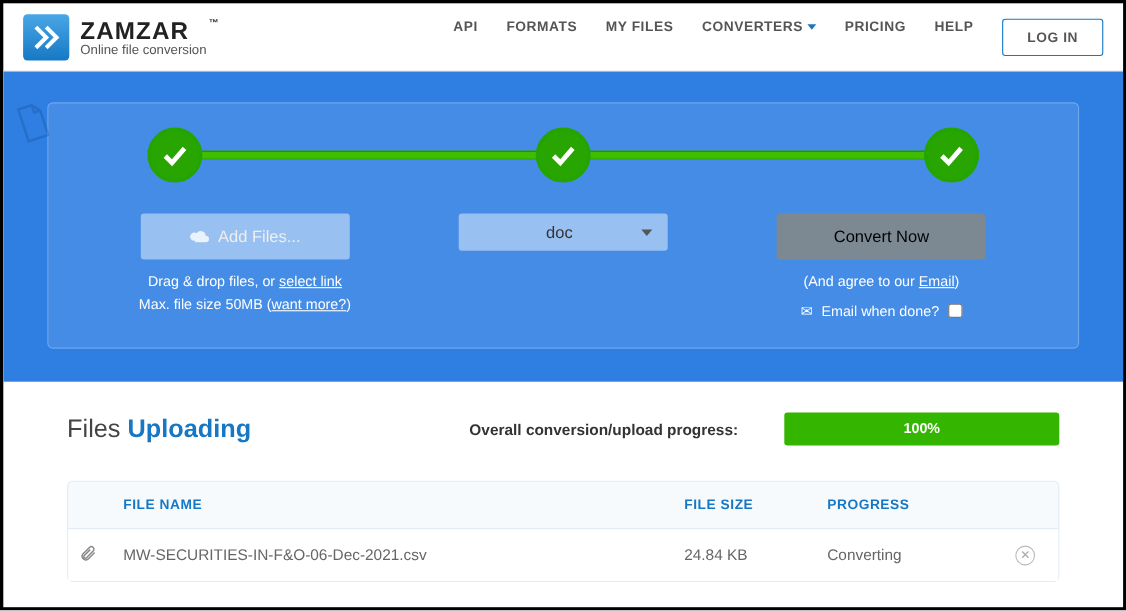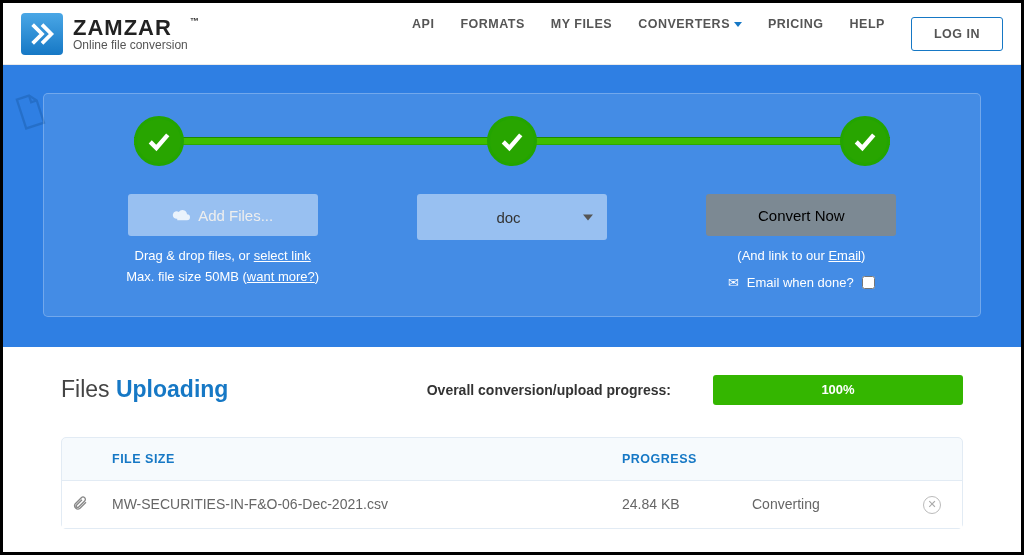--- a/index.html
+++ b/index.html
@@ -28,21 +28,21 @@
   .step-line { position:absolute; left:0; right:0; top:50%; height:8px; background:#3fbd00; border-top:1px solid #1f8a00; border-bottom:1px solid #2ea800; transform:translateY(-50%); z-index:0;}
   .step { width: 50px; height:50px; border-radius:50%; background:#28a500; display:flex;align-items:center;justify-content:center; position:relative; z-index:1; border:3px solid #23a400;}
   .step svg { width:28px;height:28px;stroke:#fff;stroke-width:5;fill:none; }
 
   .controls-row { display:flex; justify-content:space-between; margin: 28px 10px 0 10px; gap: 40px; }
   .control-col { flex:1; display:flex; flex-direction:column; align-items:center; }
   .btn-like { height:42px; border-radius:3px; display:flex; align-items:center; justify-content:center; font-size:15px; width:190px; }
   .add-files { background:rgba(255,255,255,.45); color:#fff; gap:8px; }
   .add-files.disabled { color:#eee; }
   .cloud-icon { width:18px;height:14px; }
-  .format-select { background:rgba(255,255,255,.45); color:#333; width:190px; height:46px; border:none; border-radius:3px; font-size:15px; text-align:center; appearance:none; padding-right:7px; position:relative;}
+  .format-select { background:rgba(255,255,255,.45); color:#333; width:190px; height:34px; border:none; border-radius:3px; font-size:15px; text-align:center; appearance:none; padding-right:7px; position:relative;}
   .select-wrap{position:relative;width:190px;}
   .select-wrap::after{content:"";position:absolute;right:14px;top:50%;transform:translateY(-40%);width:0;height:0;border-left:5px solid transparent;border-right:5px solid transparent;border-top:6px solid #555;}
   .convert-btn { background:#7c8993; color:#000000; font-weight:500; }
   .col-sub { color:#fff; font-size:13px; margin-top:10px; text-align:center; line-height:1.6;}
   .col-sub a { color:#fff; text-decoration: underline; }
   .email-row { color:#fff; font-size:13px; display:flex; align-items:center; gap:8px; margin-top:8px;}
   .hero-card { background: rgba(255,255,255,.10); border:1px solid rgba(255,255,255,.25); border-radius:5px; padding: 22px 44px 26px 44px; }
 
   
   .files-sec { padding: 28px 58px 0 58px; }
@@ -133,21 +133,21 @@
         <div class="select-wrap">
           <select class="format-select">
             <option>doc</option>
           </select>
         </div>
       </div>
 
       <div class="control-col">
         <div class="btn-like convert-btn">Convert Now</div>
         <div class="col-sub">
-          <span>(And link to our </span><a href="#">Email</a><span>)</span>
+          <span>(And agree to our </span><a href="#">Email</a><span>)</span>
         </div>
         <div class="email-row">
           <span>✉</span>
           <span>Email when done?</span>
           <input type="checkbox" style="">
         </div>
       </div>
     </div>
     </div>
   </div>
@@ -157,20 +157,21 @@
       <div class="files-head">
         <span>Files </span><span class="hl">Uploading</span>
       </div>
       <div class="progress-label">Overall conversion/upload progress:</div>
       <div class="progress-bar">100%</div>
     </div>
 
     <div class="file-table">
       <div class="ft-head">
         <div></div>
+        <div>FILE NAME</div>
         <div>FILE SIZE</div>
         <div>PROGRESS</div>
         <div></div>
       </div>
       <div class="ft-row">
         <div class="attach-icon"><svg viewBox="0 0 24 24">
               <path d="M21 11l-9 9a5 5 0 0 1-7-7l9-9a3.5 3.5 0 0 1 5 5l-9 9a2 2 0 0 1-3-3l8-8"></path>
             </svg></div>
         <div>MW-SECURITIES-IN-F&amp;O-06-Dec-2021.csv</div>
         <div>24.84 KB</div>

